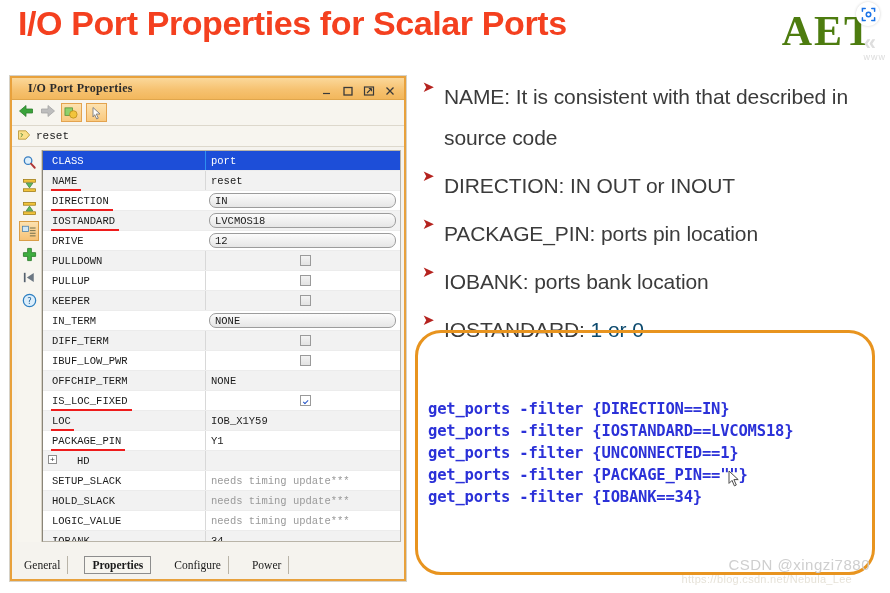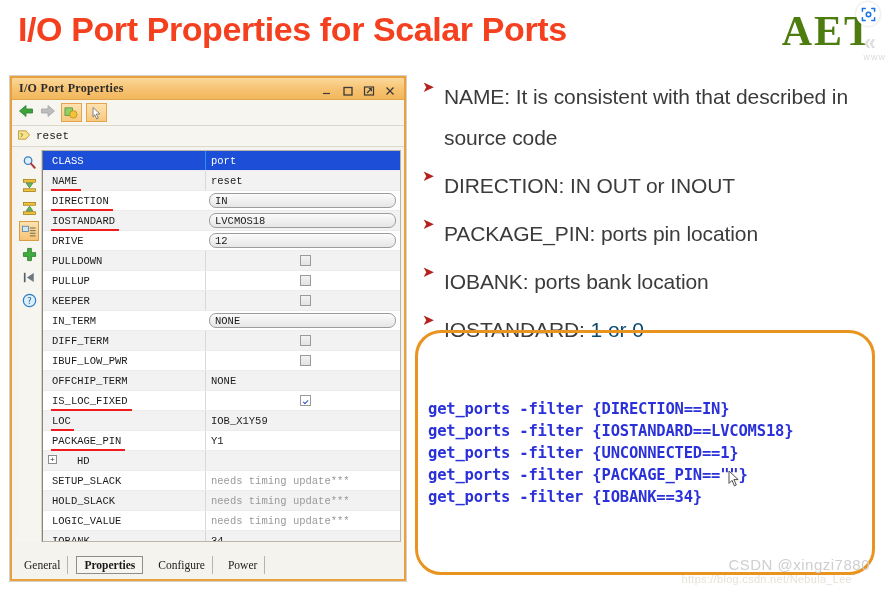--- a/index.html
+++ b/index.html
@@ -4,21 +4,21 @@
 <style>
   html,body{margin:0;padding:0;}
   body{
     width:890px;height:593px;overflow:hidden;position:relative;
     background:#ffffff;
     font-family:"Liberation Sans", sans-serif;
   }
 
   
   #slide-title{
-    position:absolute;left:18px;top:10px;
+    position:absolute;left:18px;top:4px;
     font-size:34px;font-weight:bold;color:#f4401f;
     letter-spacing:-0.4px;white-space:nowrap;
     font-family:"Liberation Sans", sans-serif;
   }
 
   
   #aet-logo{
     position:absolute;right:16px;top:10px;
     font-size:42px;font-weight:bold;color:#4d7c0f;
     letter-spacing:2px;line-height:1;
@@ -48,21 +48,21 @@
     box-sizing:border-box;
     box-shadow:0 0 0 1px #d6d2c8;
   }
   #titlebar{
     height:21px;
     background:linear-gradient(to bottom,#fbd89a 0%,#f6c271 55%,#f2b75c 100%);
     display:flex;align-items:center;
     border-bottom:1px solid #e0a64c;
   }
   #titlebar-text{
-    margin-left:7px;font-size:12px;color:#2b2b2b;
+    margin-left:16px;font-size:12px;color:#2b2b2b;
     font-family:"Liberation Serif", serif;font-weight:bold;
     letter-spacing:.3px;
   }
   #titlebar-buttons{margin-left:auto;display:flex;align-items:center;gap:9px;padding-right:8px;}
   .tb-btn{width:12px;height:12px;position:relative;cursor:default;color:#3a3a3a;}
 
   #toolbar{
     height:25px;background:#f7f5ef;display:flex;align-items:center;
     padding-left:5px;gap:4px;border-bottom:1px solid #ddd8cc;
   }
@@ -146,21 +146,21 @@
   .chk.checked{background:#ffffff;}
   .expander{
     position:absolute;left:5px;top:4px;width:9px;height:9px;
     border:1px solid #8d8d8d;background:#fff;font-size:8px;
     line-height:7px;text-align:center;color:#333;box-sizing:border-box;
   }
 
   
   #wtabs{
     position:absolute;left:5px;bottom:5px;height:18px;
-    display:flex;align-items:stretch;gap:8px;
+    display:flex;align-items:stretch;gap:16px;
   }
   .wtab{
     font-family:"Liberation Serif", serif;font-size:11.5px;color:#1a1a1a;
     padding:1px 7px;display:flex;align-items:center;
     border-right:1px solid #b9b4a8;box-sizing:border-box;
   }
   .wtab.active{
     font-weight:bold;border:1px solid #8d8d8d;background:#f7f5ef;
   }
 

